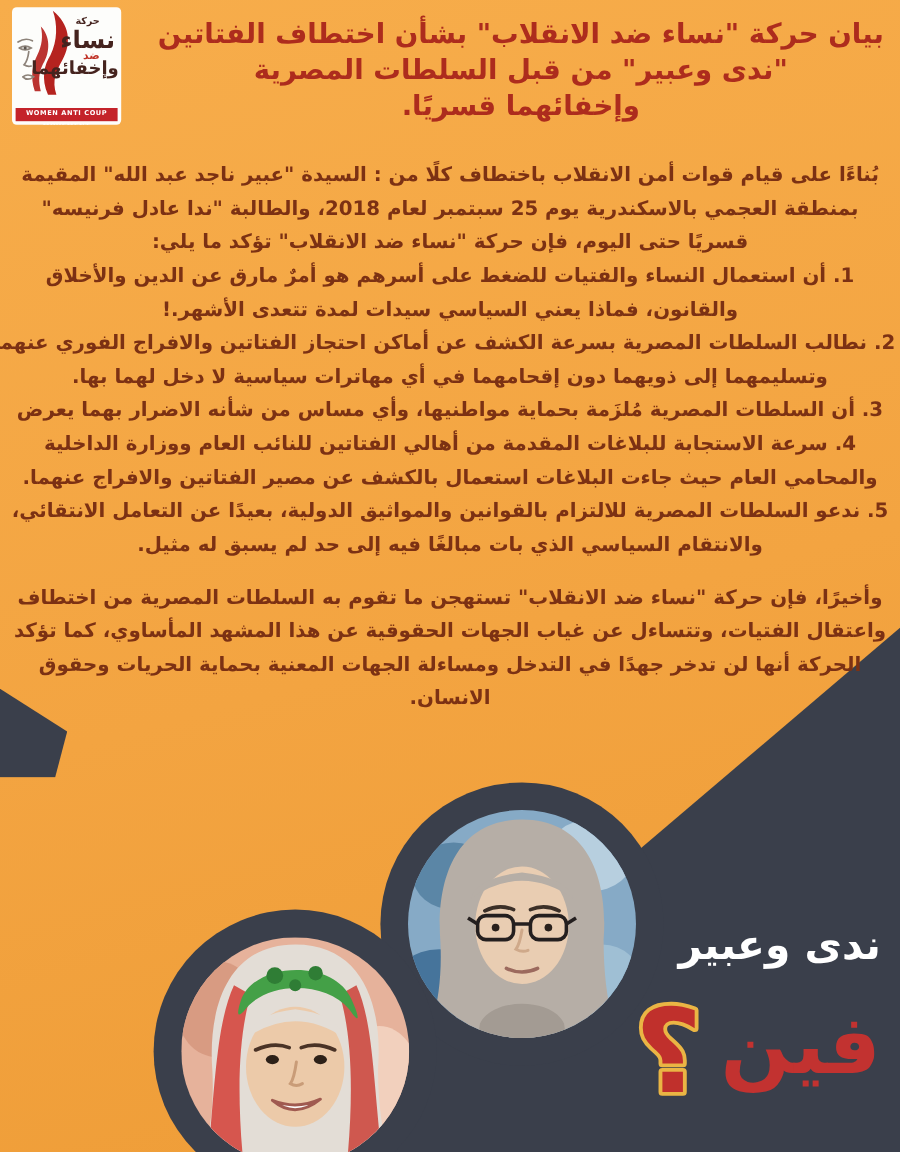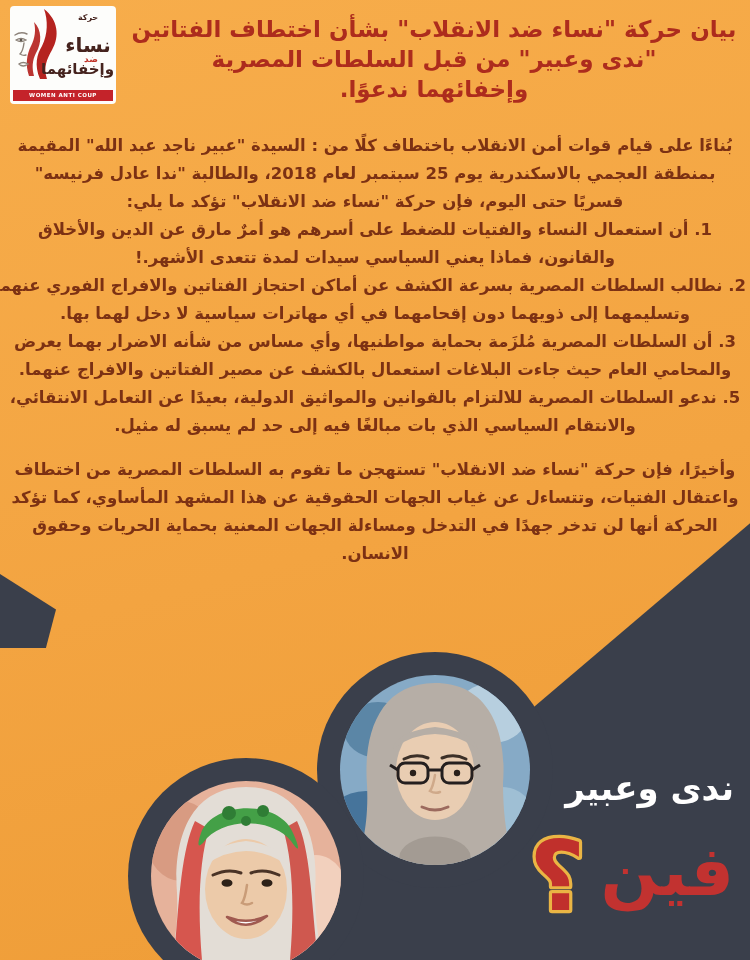--- a/index.html
+++ b/index.html
@@ -7,27 +7,27 @@
     position:relative;width:750px;height:960px;overflow:hidden;
     background:linear-gradient(165deg,#f7ad4b 0%,#f3a441 55%,#ee9c36 100%);
     font-family:"DejaVu Sans",sans-serif;
   }
   
   .tri-main{position:absolute;inset:0;background:#3a3f4b;
     clip-path:polygon(100% 54.5%,100% 100%,31.5% 100%);}
   .tri-left{position:absolute;left:0;top:574px;width:56px;height:74px;background:#3a3f4b;
     clip-path:polygon(0 0,100% 48%,82% 100%,0 100%);}
   
-  .logo{position:absolute;left:10px;top:6px;width:106px;height:98px;background:#fdfdfb;
+  .logo{position:absolute;left:10px;top:6px;width:91px;height:98px;background:#fdfdfb;
     border-radius:4px;overflow:hidden;}
   .logo-art{position:absolute;left:0;top:0;width:62px;height:84px;}
   .logo-text{position:absolute;right:2px;top:8px;width:52px;text-align:center;direction:rtl;
     color:#45231e;line-height:1;}
   .lt-small{font-size:8px;font-weight:bold;}
-  .lt-big{font-size:20px;font-weight:bold;margin-top:13px;text-align:center;}
+  .lt-big{font-size:20px;font-weight:bold;margin-top:1px;text-align:center;}
   .lt-against{font-size:9px;font-weight:bold;color:#c03227;text-align:right;margin:0 16px -2px 0;}
   .lt-big2{font-size:15px;font-weight:bold;}
   .logo-banner{position:absolute;left:3px;right:3px;bottom:3px;height:11px;background:#c4232a;
     color:#fff;font-size:5.5px;font-weight:bold;letter-spacing:.5px;text-align:center;
     line-height:11px;text-transform:uppercase;}
   
   .title{position:absolute;top:14px;left:122px;right:4px;text-align:center;direction:rtl;
     color:#ad2c1d;font-weight:bold;font-size:23px;line-height:30px;}
   .title div{white-space:nowrap;}
   
@@ -72,32 +72,33 @@
       <div class="lt-big">نساء</div>
       <div class="lt-against">ضد</div>
       <div class="lt-big2">وإخفائهما</div>
     </div>
     <div class="logo-banner">Women Anti Coup Movement</div>
   </div>
 
   <div class="title">
     <div>بيان حركة "نساء ضد الانقلاب" بشأن اختطاف الفتاتين</div>
     <div>"ندى وعبير" من قبل السلطات المصرية</div>
-    <div>وإخفائهما ندعوًا.</div>
+    <div>وإخفائهما قسريًا.</div>
   </div>
 
   <div class="body">
     <div>بُناءًا على قيام قوات أمن الانقلاب باختطاف كلًا من : السيدة "عبير ناجد عبد الله" المقيمة</div>
     <div>بمنطقة العجمي بالاسكندرية يوم 25 سبتمبر لعام 2018، والطالبة "ندا عادل فرنيسه"</div>
     <div>قسريًا حتى اليوم، فإن حركة "نساء ضد الانقلاب" تؤكد ما يلي:</div>
     <div>1. أن استعمال النساء والفتيات للضغط على أسرهم هو أمرٌ مارق عن الدين والأخلاق</div>
     <div>والقانون، فماذا يعني السياسي سيدات لمدة تتعدى الأشهر.!</div>
     <div>2. نطالب السلطات المصرية بسرعة الكشف عن أماكن احتجاز الفتاتين والافراج الفوري عنهما</div>
     <div>وتسليمهما إلى ذويهما دون إقحامهما في أي مهاترات سياسية لا دخل لهما بها.</div>
     <div>3. أن السلطات المصرية مُلزَمة بحماية مواطنيها، وأي مساس من شأنه الاضرار بهما يعرض</div>
+    <div>4. سرعة الاستجابة للبلاغات المقدمة من أهالي الفتاتين للنائب العام ووزارة الداخلية</div>
     <div>والمحامي العام حيث جاءت البلاغات استعمال بالكشف عن مصير الفتاتين والافراج عنهما.</div>
     <div>5. ندعو السلطات المصرية للالتزام بالقوانين والمواثيق الدولية، بعيدًا عن التعامل الانتقائي،</div>
     <div>والانتقام السياسي الذي بات مبالغًا فيه إلى حد لم يسبق له مثيل.</div>
     <div class="gap">وأخيرًا، فإن حركة "نساء ضد الانقلاب" تستهجن ما تقوم به السلطات المصرية من اختطاف</div>
     <div>واعتقال الفتيات، وتتساءل عن غياب الجهات الحقوقية عن هذا المشهد المأساوي، كما تؤكد</div>
     <div>الحركة أنها لن تدخر جهدًا في التدخل ومساءلة الجهات المعنية بحماية الحريات وحقوق</div>
     <div>الانسان.</div>
   </div>
 
   <div class="ring upper">

